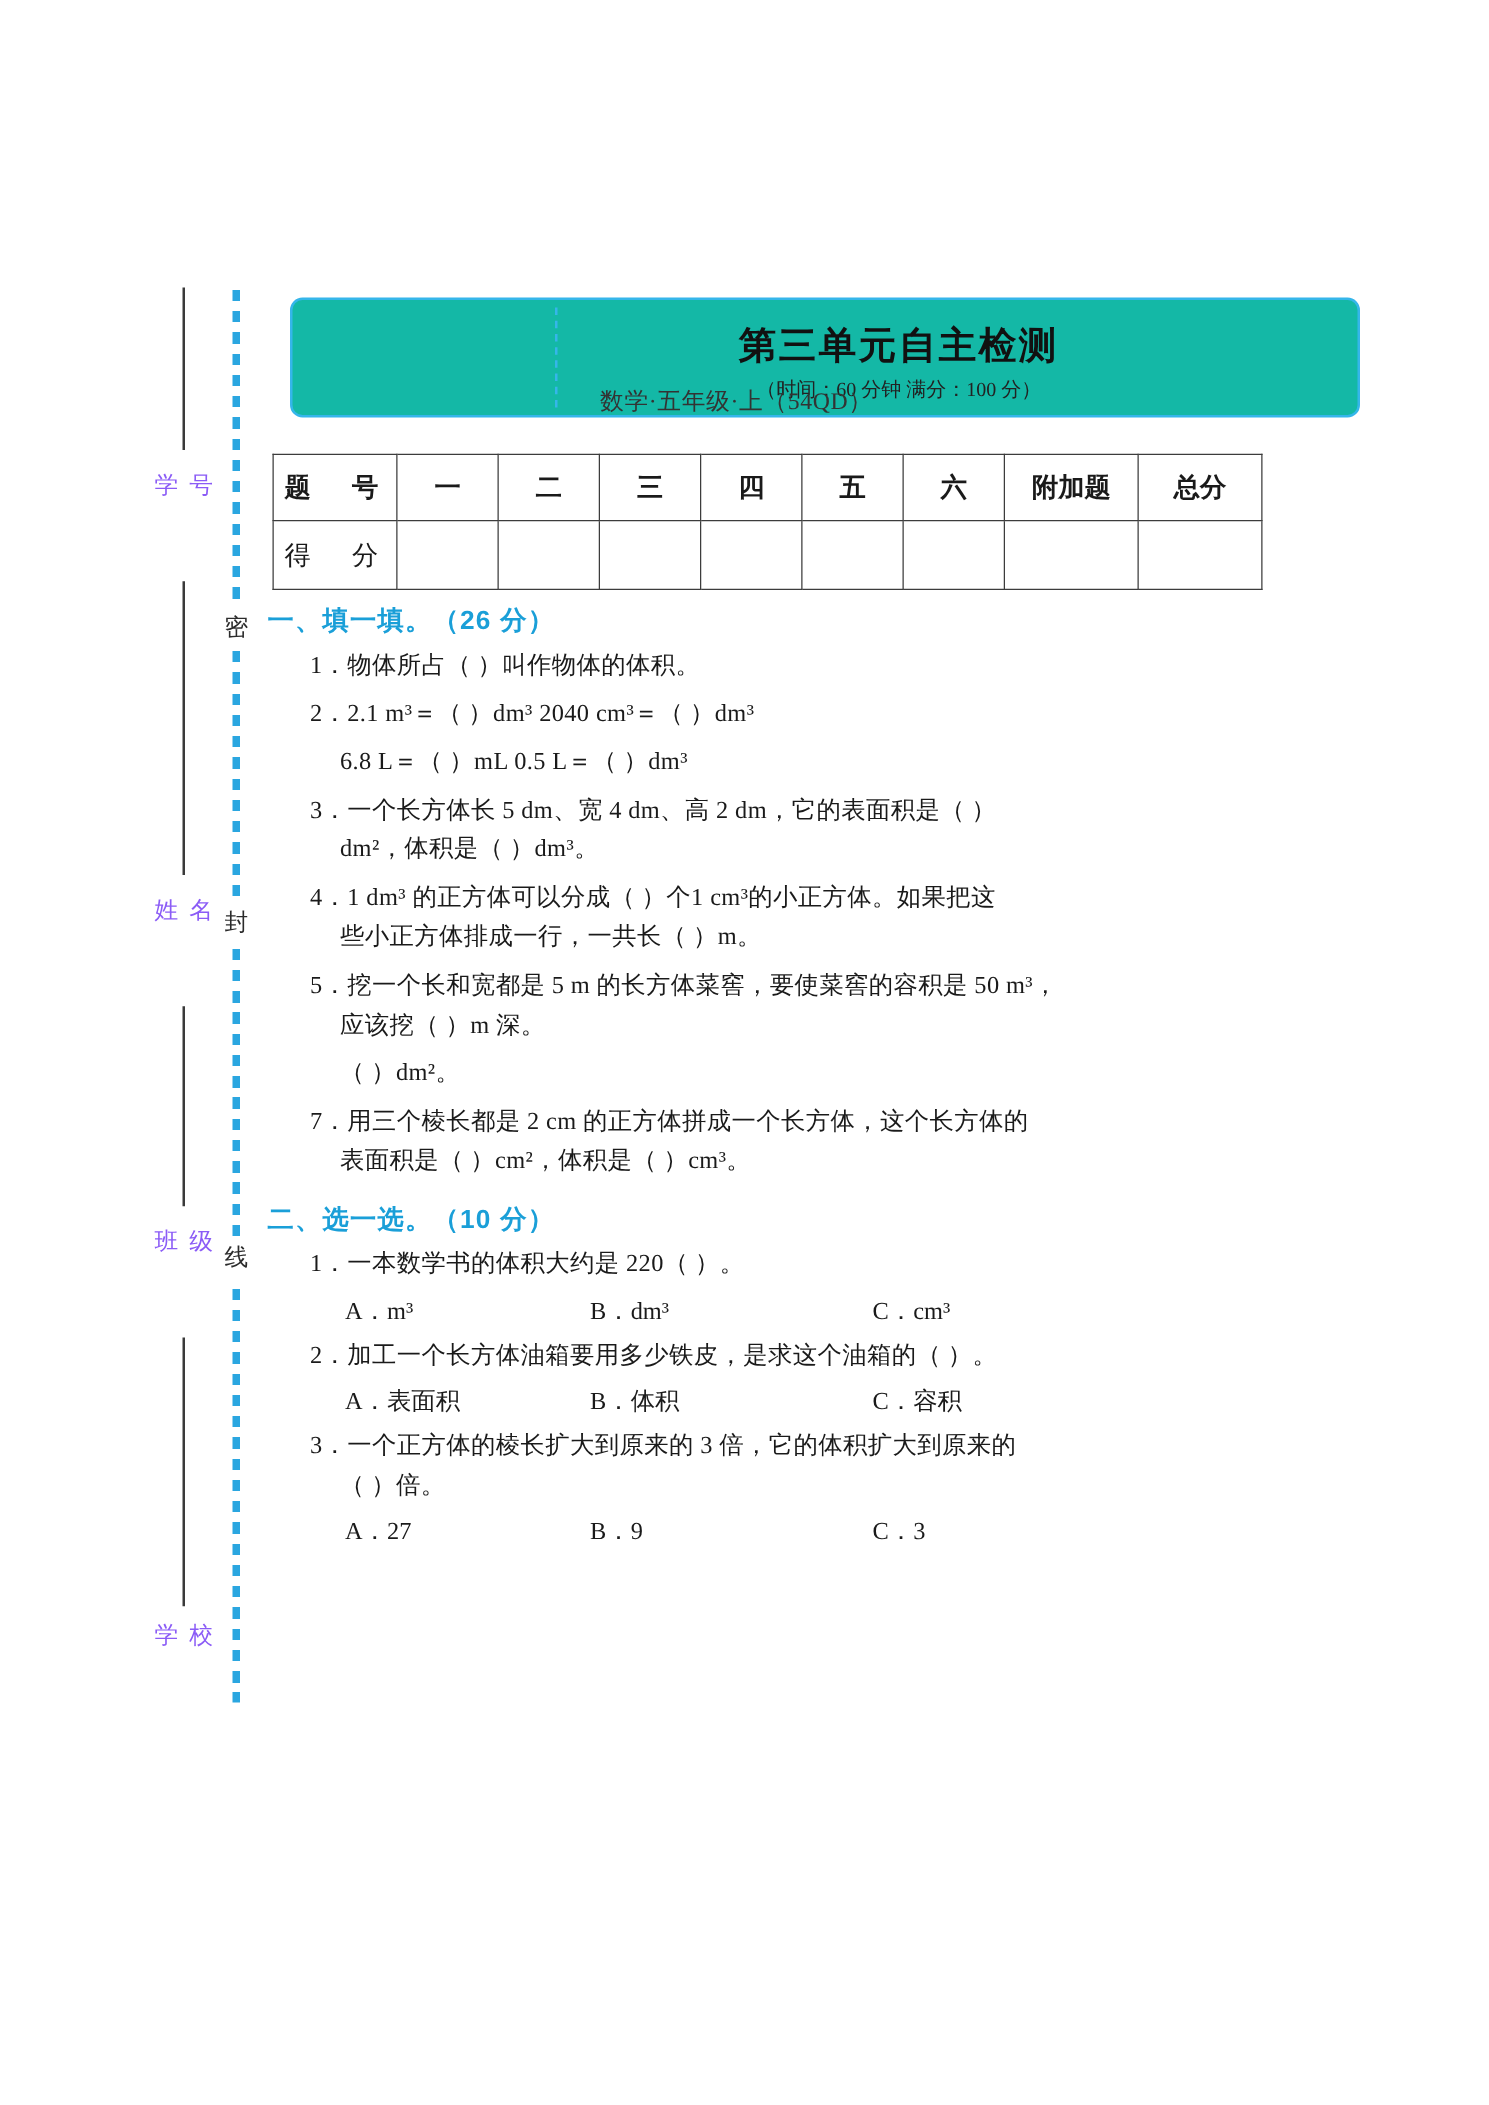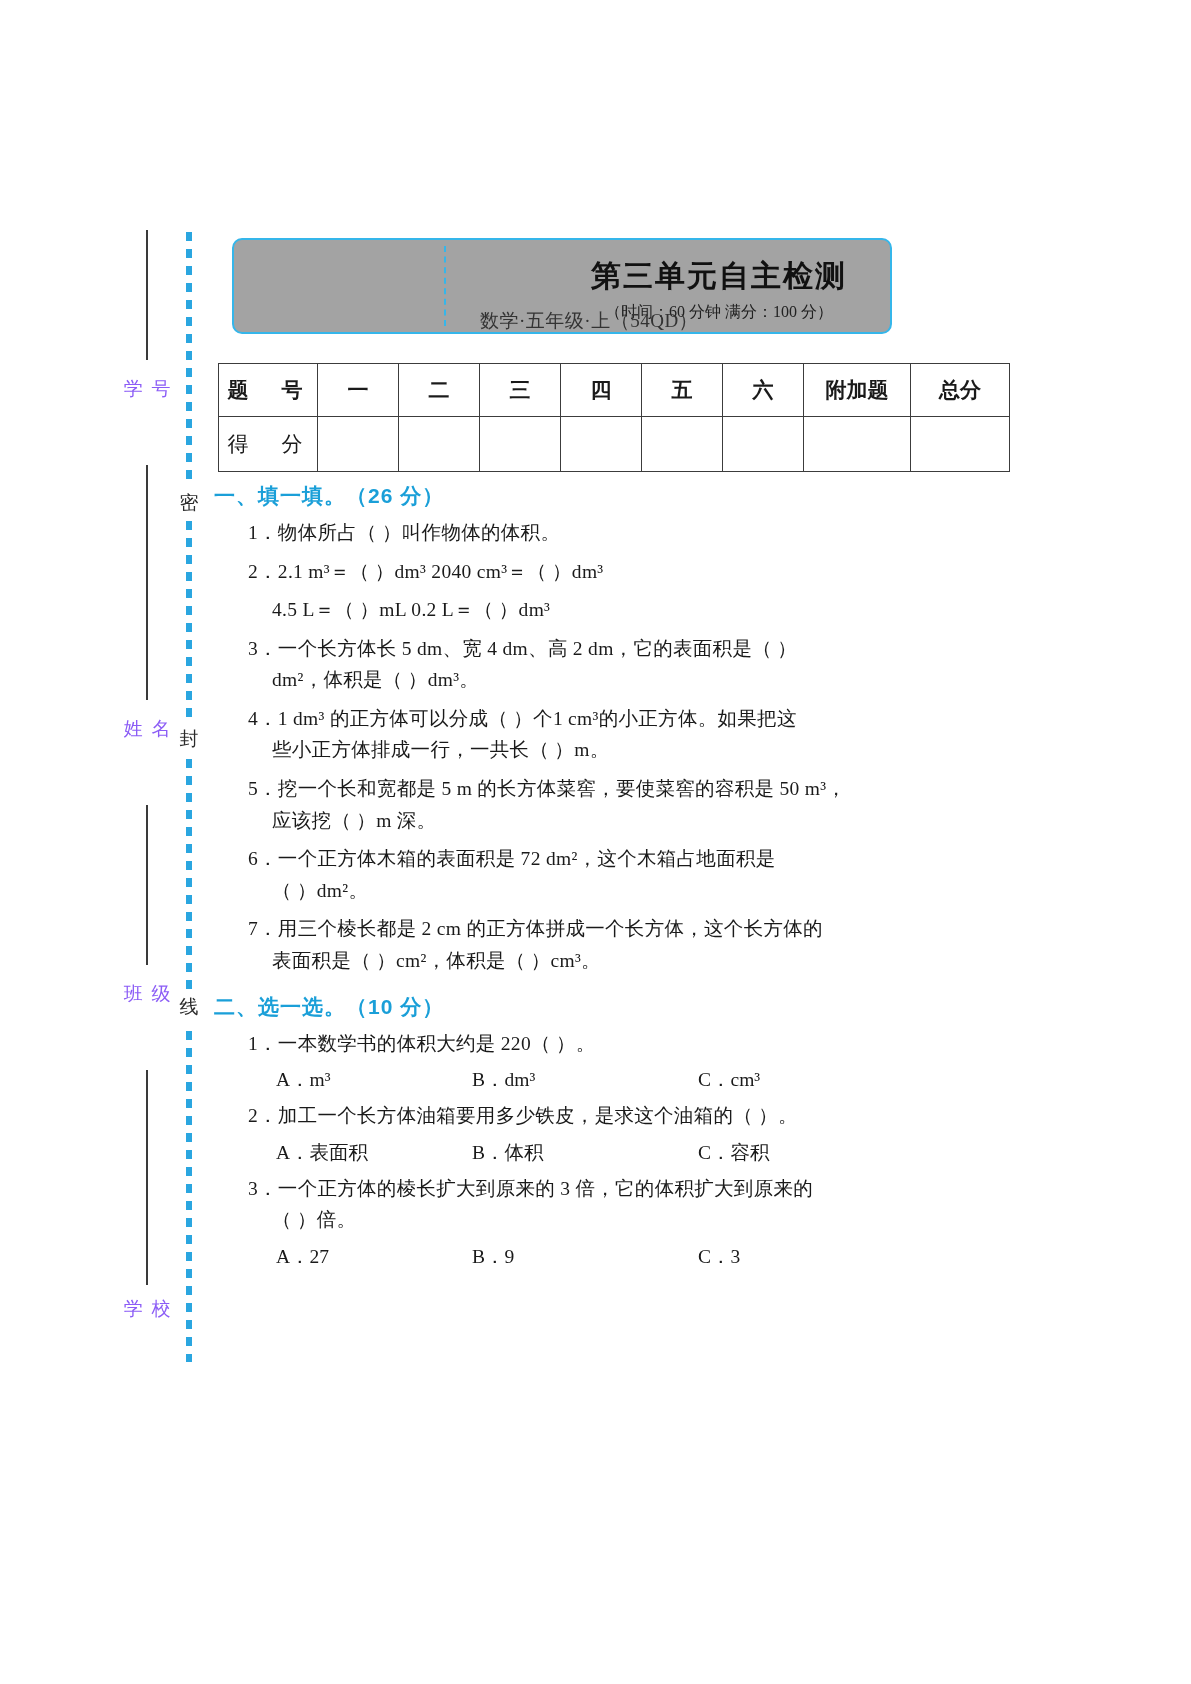--- a/index.html
+++ b/index.html
@@ -67,26 +67,26 @@
     color: #2b2b2b;
     background: #ffffff;
     font-family: "Liberation Serif", serif;
   }
 
   
   .header-box {
     position: absolute;
     left: 232px;
     top: 238px;
-    width: 660px;
+    width: 856px;
     height: 96px;
     border: 2px solid #35b6ea;
     border-radius: 10px;
     box-sizing: border-box;
-    background: #a3a3a3;
+    background: #14b8a6;
   }
   .header-divider {
     position: absolute;
     left: 210px;
     top: 6px;
     bottom: 6px;
     width: 0;
     border-left: 2px dashed #35b6ea;
   }
   .paper-title {
@@ -230,36 +230,35 @@
 
   <div class="sec-head">一、填一填。（26 分）</div>
 
   <div class="q">
     <span class="ind">1．物体所占（                    ）叫作物体的体积。</span>
   </div>
   <div class="q">
     <span class="ind">2．2.1 m³＝（        ）dm³              2040 cm³＝（        ）dm³</span>
   </div>
   <div class="q" style="margin-left:58px;">
-    <span class="ind">4.5 L＝（        ）mL              0.2 L＝（        ）dm³</span>
+    <span class="ind">6.8 L＝（        ）mL              0.5 L＝（        ）dm³</span>
   </div>
   <div class="q">
     <span class="ind">3．一个长方体长 5 dm、宽 4 dm、高 2 dm，它的表面积是（        ）</span>
     <span class="ind" style="margin-left:24px;">dm²，体积是（        ）dm³。</span>
   </div>
   <div class="q">
     <span class="ind">4．1 dm³ 的正方体可以分成（        ）个1 cm³的小正方体。如果把这</span>
     <span class="ind" style="margin-left:24px;">些小正方体排成一行，一共长（        ）m。</span>
   </div>
   <div class="q">
     <span class="ind">5．挖一个长和宽都是 5 m 的长方体菜窖，要使菜窖的容积是 50 m³，</span>
     <span class="ind" style="margin-left:24px;">应该挖（        ）m 深。</span>
   </div>
   <div class="q">
-    <span class="ind">6．一个正方体木箱的表面积是 72 dm²，这个木箱占地面积是</span>
     <span class="ind" style="margin-left:24px;">（        ）dm²。</span>
   </div>
   <div class="q">
     <span class="ind">7．用三个棱长都是 2 cm 的正方体拼成一个长方体，这个长方体的</span>
     <span class="ind" style="margin-left:24px;">表面积是（        ）cm²，体积是（        ）cm³。</span>
   </div>
 
   <div class="sec-head" style="margin-top:16px;">二、选一选。（10 分）</div>
 
   <div class="q">

